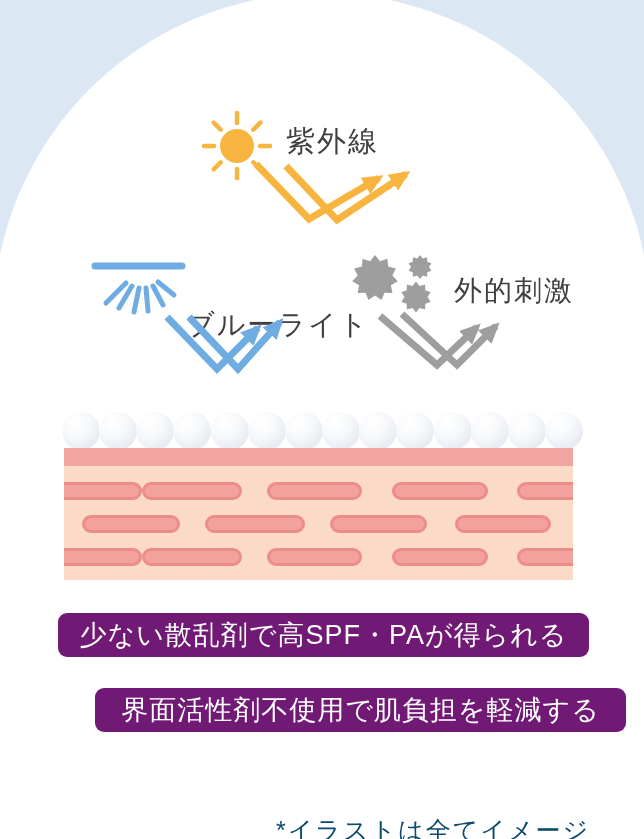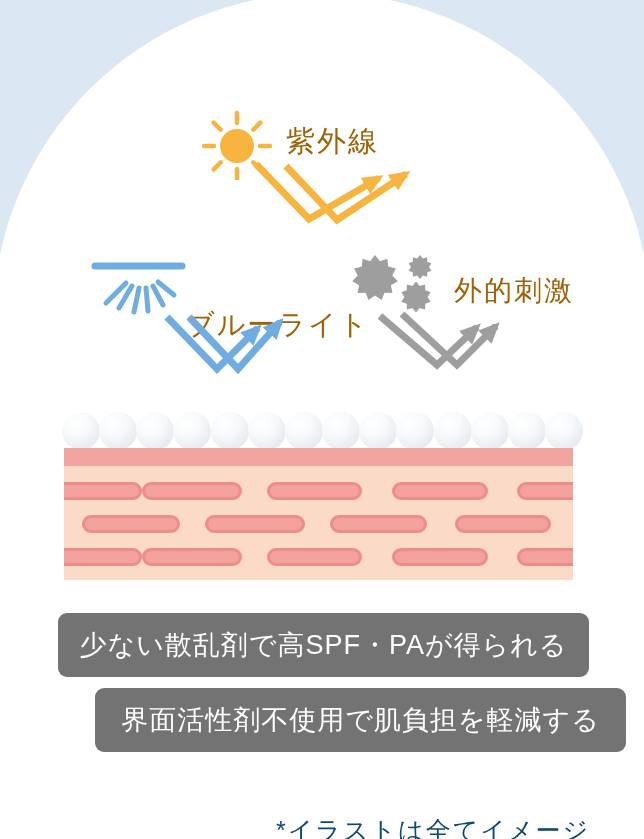--- a/index.html
+++ b/index.html
@@ -6,21 +6,21 @@
   body{
     width:644px;height:839px;position:relative;overflow:hidden;
     background:#DBE7F3;
     font-family:"Liberation Sans", sans-serif;
   }
   .abs{position:absolute;}
   
   .canvas-circle{left:-7px;top:-7px;width:658px;height:658px;border-radius:50%;background:#FFFFFF;}
   .canvas-fill{left:0;top:322px;width:644px;height:517px;background:#FFFFFF;}
 
-  .label{color:#a16207;letter-spacing:2px;white-space:nowrap;}
+  .label{color:#404040;letter-spacing:2px;white-space:nowrap;}
   .label-uv{left:286px;top:122px;font-size:29px;}
   .label-bl{left:186px;top:270px;font-size:28px;margin-top:36px;}
   .label-ex{left:454px;top:272px;font-size:28px;}
 
   .svg-ico{display:block;}
 
   
   .particles-row{left:0;top:412px;width:644px;height:39px;}
   .sphere{
     position:absolute;top:0;width:38px;height:38px;border-radius:50%;
@@ -30,21 +30,21 @@
   
   .skin{left:64px;top:448px;width:509px;height:132px;background:#FBDBC7;overflow:hidden;}
   .skin-surface{position:absolute;left:0;top:0;width:509px;height:18px;background:#F2A5A0;}
   .cell{
     position:absolute;height:18px;border-radius:10px;box-sizing:border-box;
     background:#F2A19D;border:3px solid #ED8D8A;
   }
 
   
   .banner{
-    left:58px;width:531px;height:64px;border-radius:9px;background:#737373;
+    left:58px;width:531px;height:44px;border-radius:9px;background:#701a75;
     color:#FFFFFF;font-size:27px;letter-spacing:1px;
     display:flex;align-items:center;justify-content:center;white-space:nowrap;
   }
   .banner-1{top:613px;}
   .banner-2{top:688px;margin-left:37px;}
 
   .footnote{
     right:54px;top:814px;font-size:25px;color:#0c4a6e;letter-spacing:2px;white-space:nowrap;
   }
 </style>

